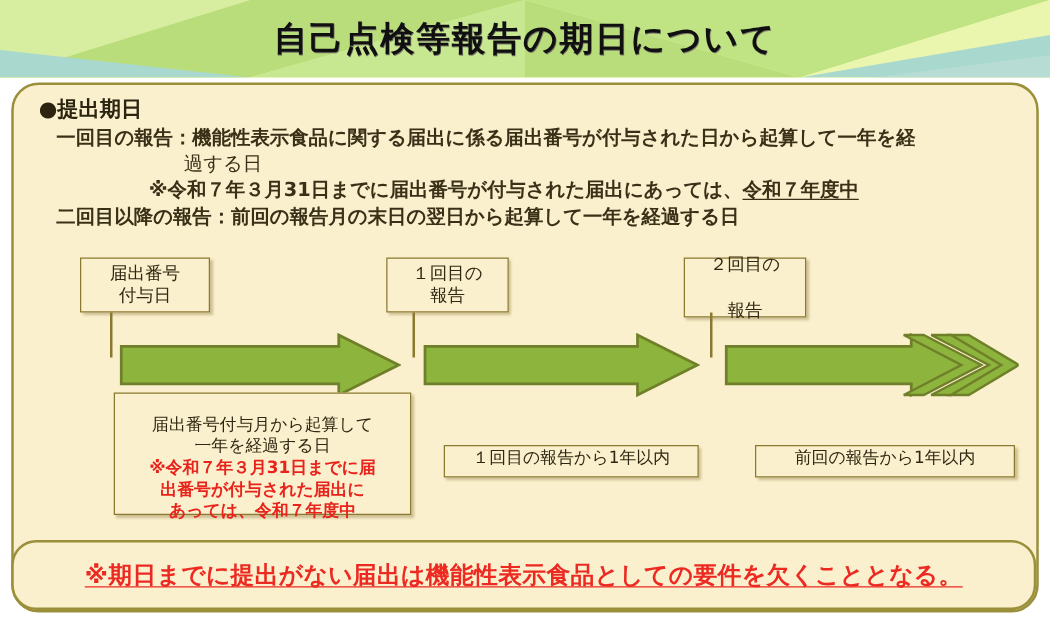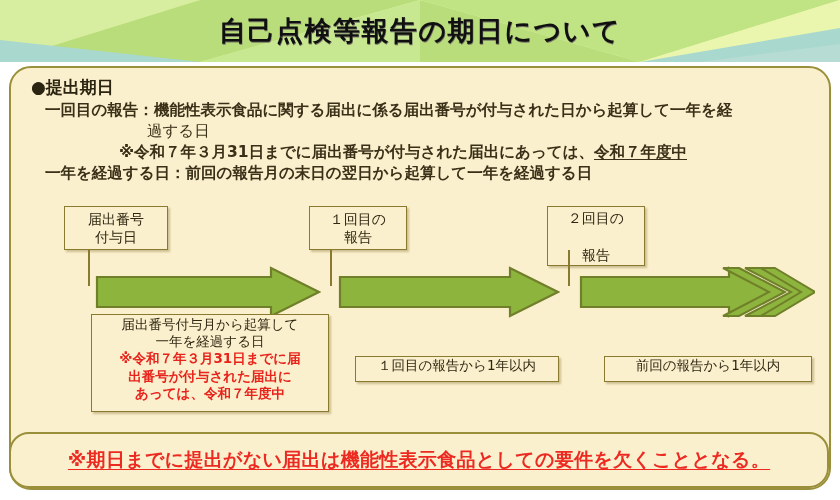--- a/index.html
+++ b/index.html
@@ -108,21 +108,21 @@
   .arrow-wrap { position: absolute; }
   .arrow-wrap svg { display: block; }
 
   .note-box {
     position: absolute;
     background: #fbf0cd;
     border: 1.6px solid #8a7a30;
     box-sizing: border-box;
     box-shadow: 2px 2px 2px rgba(120,100,40,.35);
     text-align: center;
-    padding-top: 1px;
+    padding-top: 17px;
   }
   .note-line {
     font-size: 13.5px;
     line-height: 17px;
     color: #2f2712;
     white-space: nowrap;
   }
   .note-red {
     font-size: 13.5px;
     line-height: 17.5px;
@@ -201,37 +201,37 @@
       </div>
       <div class="line indent2">
         <span>過する日</span>
       </div>
 
       <div class="line indent3">
         <span class="b">※令和７年３月31日までに届出番号が付与された届出にあっては、</span><span class="bold-u">令和７年度中</span>
       </div>
 
       <div class="line indent1">
-        <span>一年を経過する日：</span><span>前回の報告月の末日の翌日から起算して一年を経過する日</span>
+        <span>二回目以降の報告：</span><span>前回の報告月の末日の翌日から起算して一年を経過する日</span>
       </div>
     </div>
 
     <div class="tl-box" style="left:26px; top:138px; width:104px; height:44px;">
       <span>届出番号</span>
       <span>付与日</span>
     </div>
     <div class="tl-stem" style="left:77px; top:182px; height:36px;"></div>
 
     <div class="tl-box" style="left:271px; top:138px; width:98px; height:44px;">
       <span>１回目の</span>
       <span>報告</span>
     </div>
     <div class="tl-stem" style="left:319px; top:182px; height:36px;"></div>
 
-    <div class="tl-box" style="left:509px; top:138px; width:98px; height:60px;gap:19px;">
+    <div class="tl-box" style="left:509px; top:138px; width:98px; height:48px;gap:19px;">
       <span>２回目の</span>
       <span>報告</span>
     </div>
     <div class="tl-stem" style="left:557px; top:182px; height:36px;"></div>
 
     <div class="arrow-wrap" style="left:84px; top:198px;">
       <svg width="226" height="52" viewBox="0 0 226 52" aria-hidden="true">
         <polygon points="2,11 176,11 176,2 224,26 176,50 176,41 2,41" fill="#8db43c" stroke="#6f7f2a" stroke-width="2.2"></polygon>
       </svg>
     </div>

